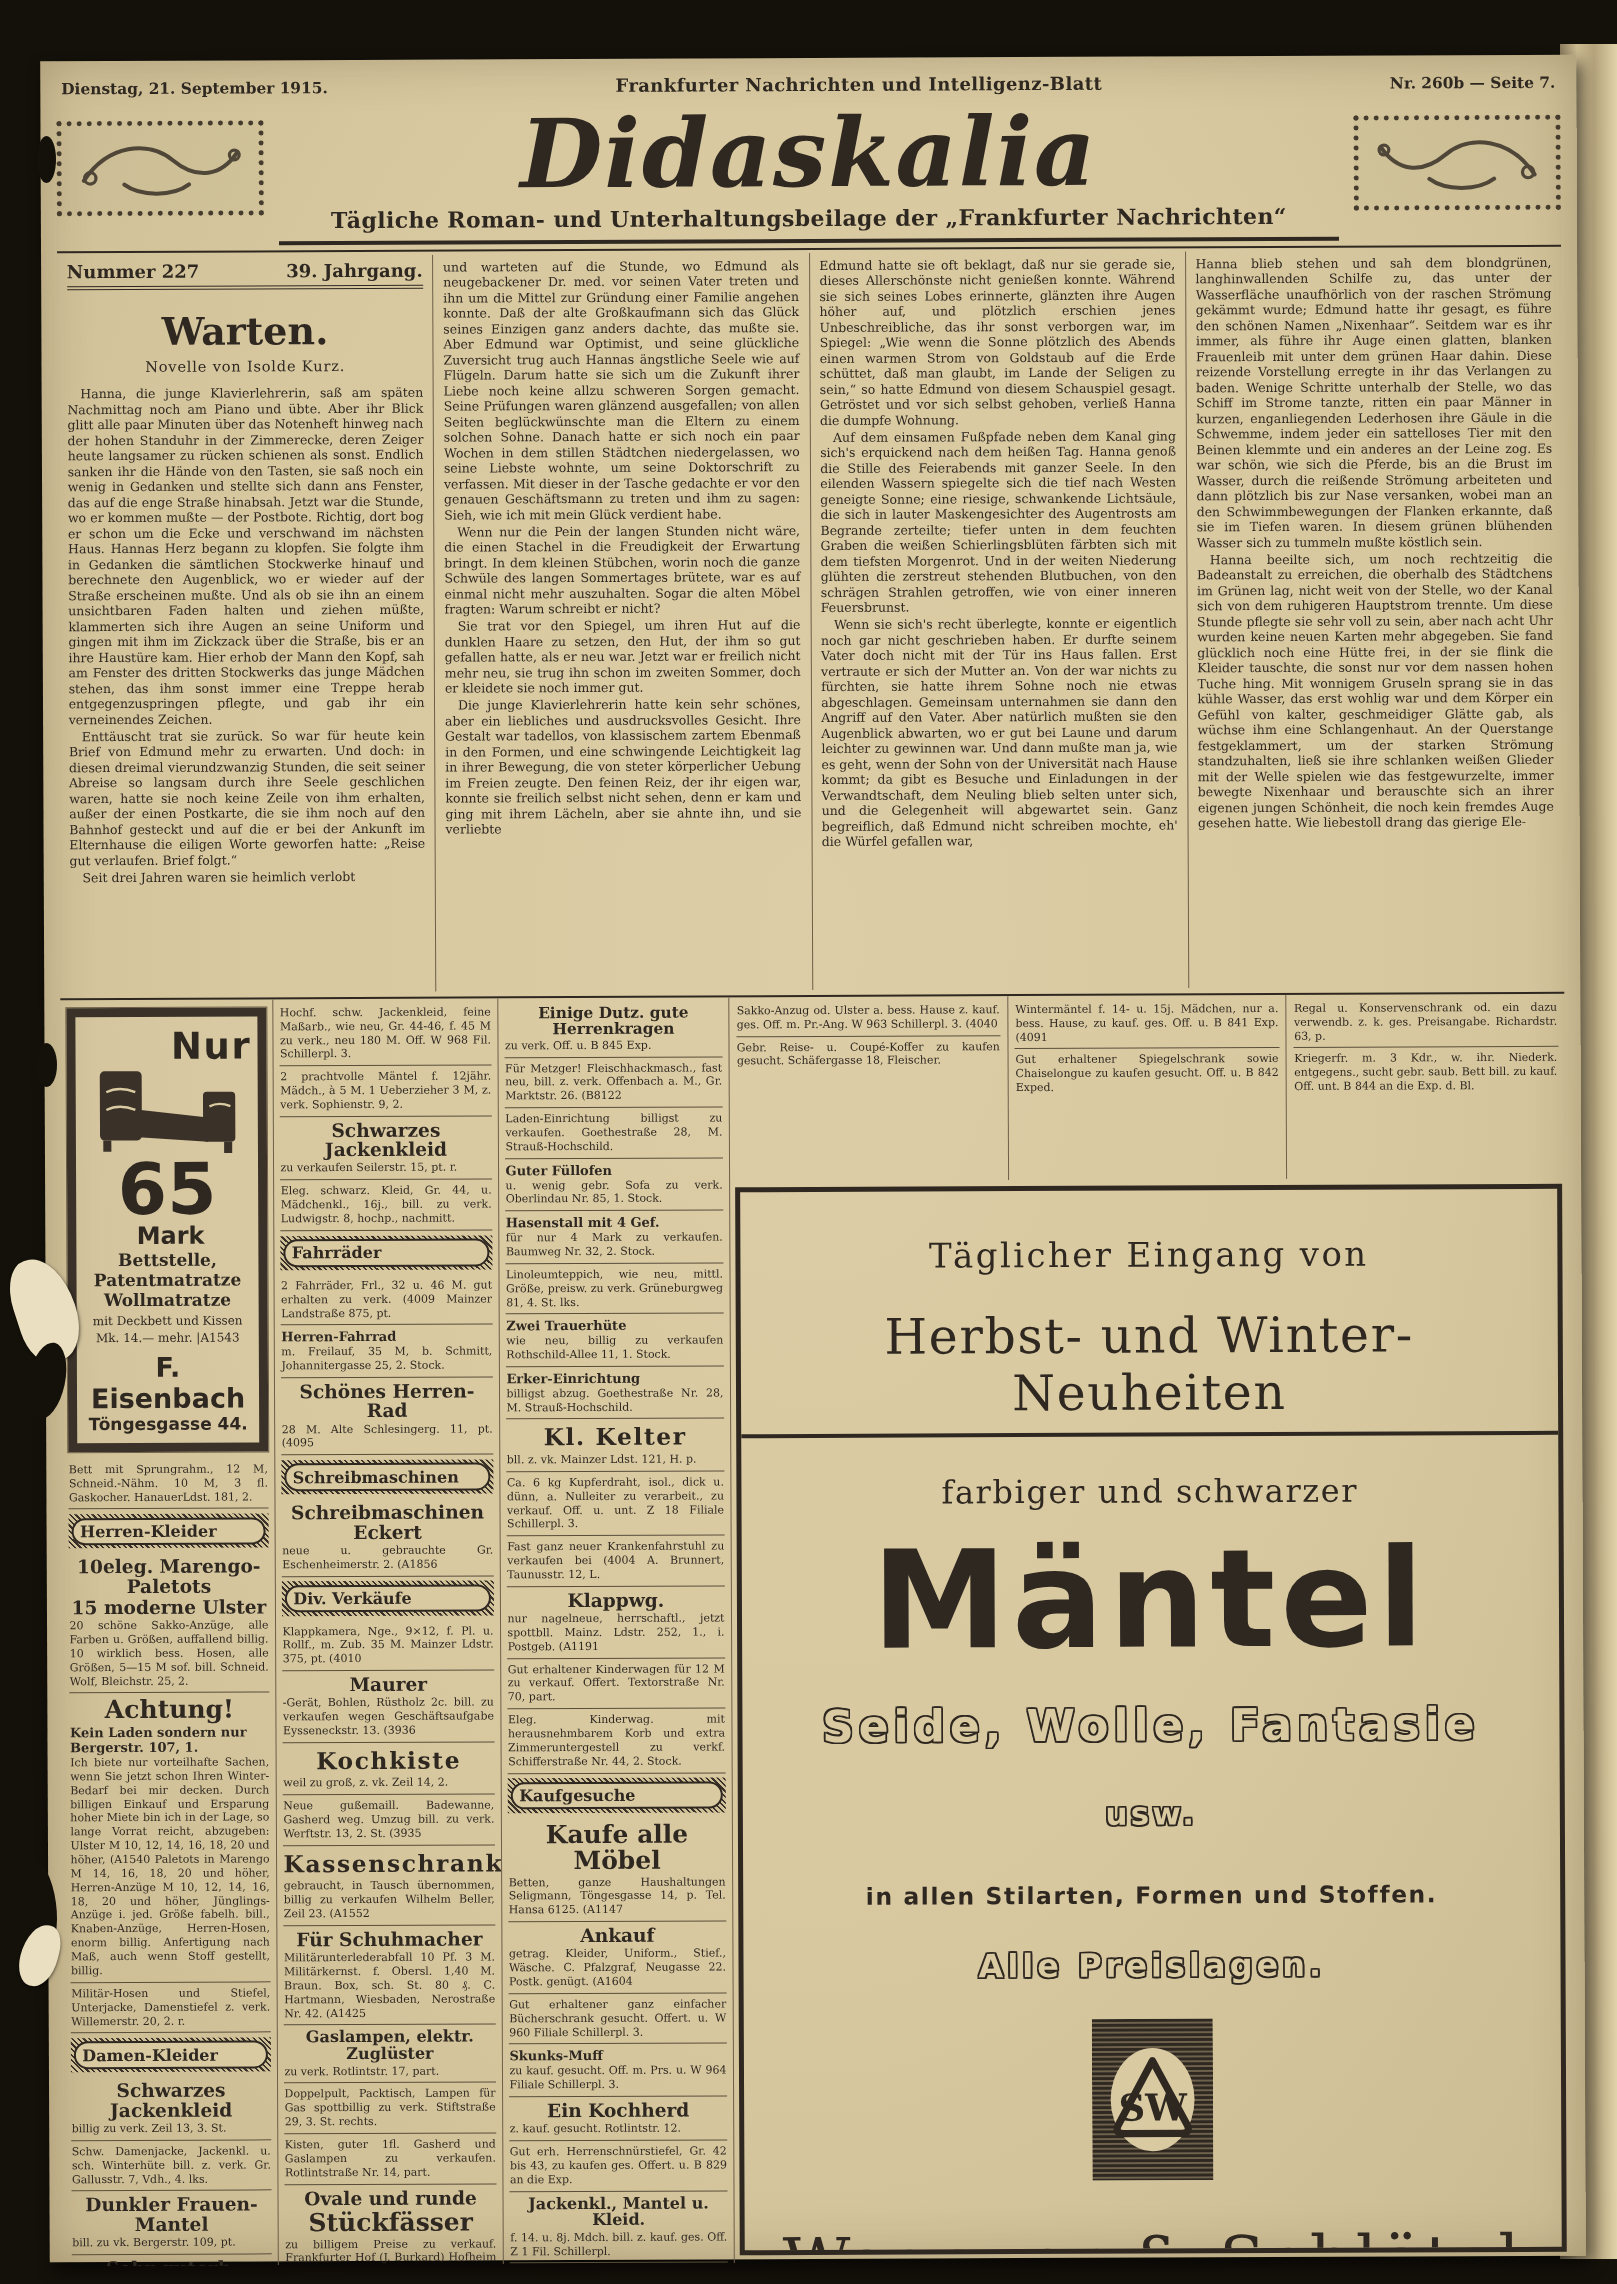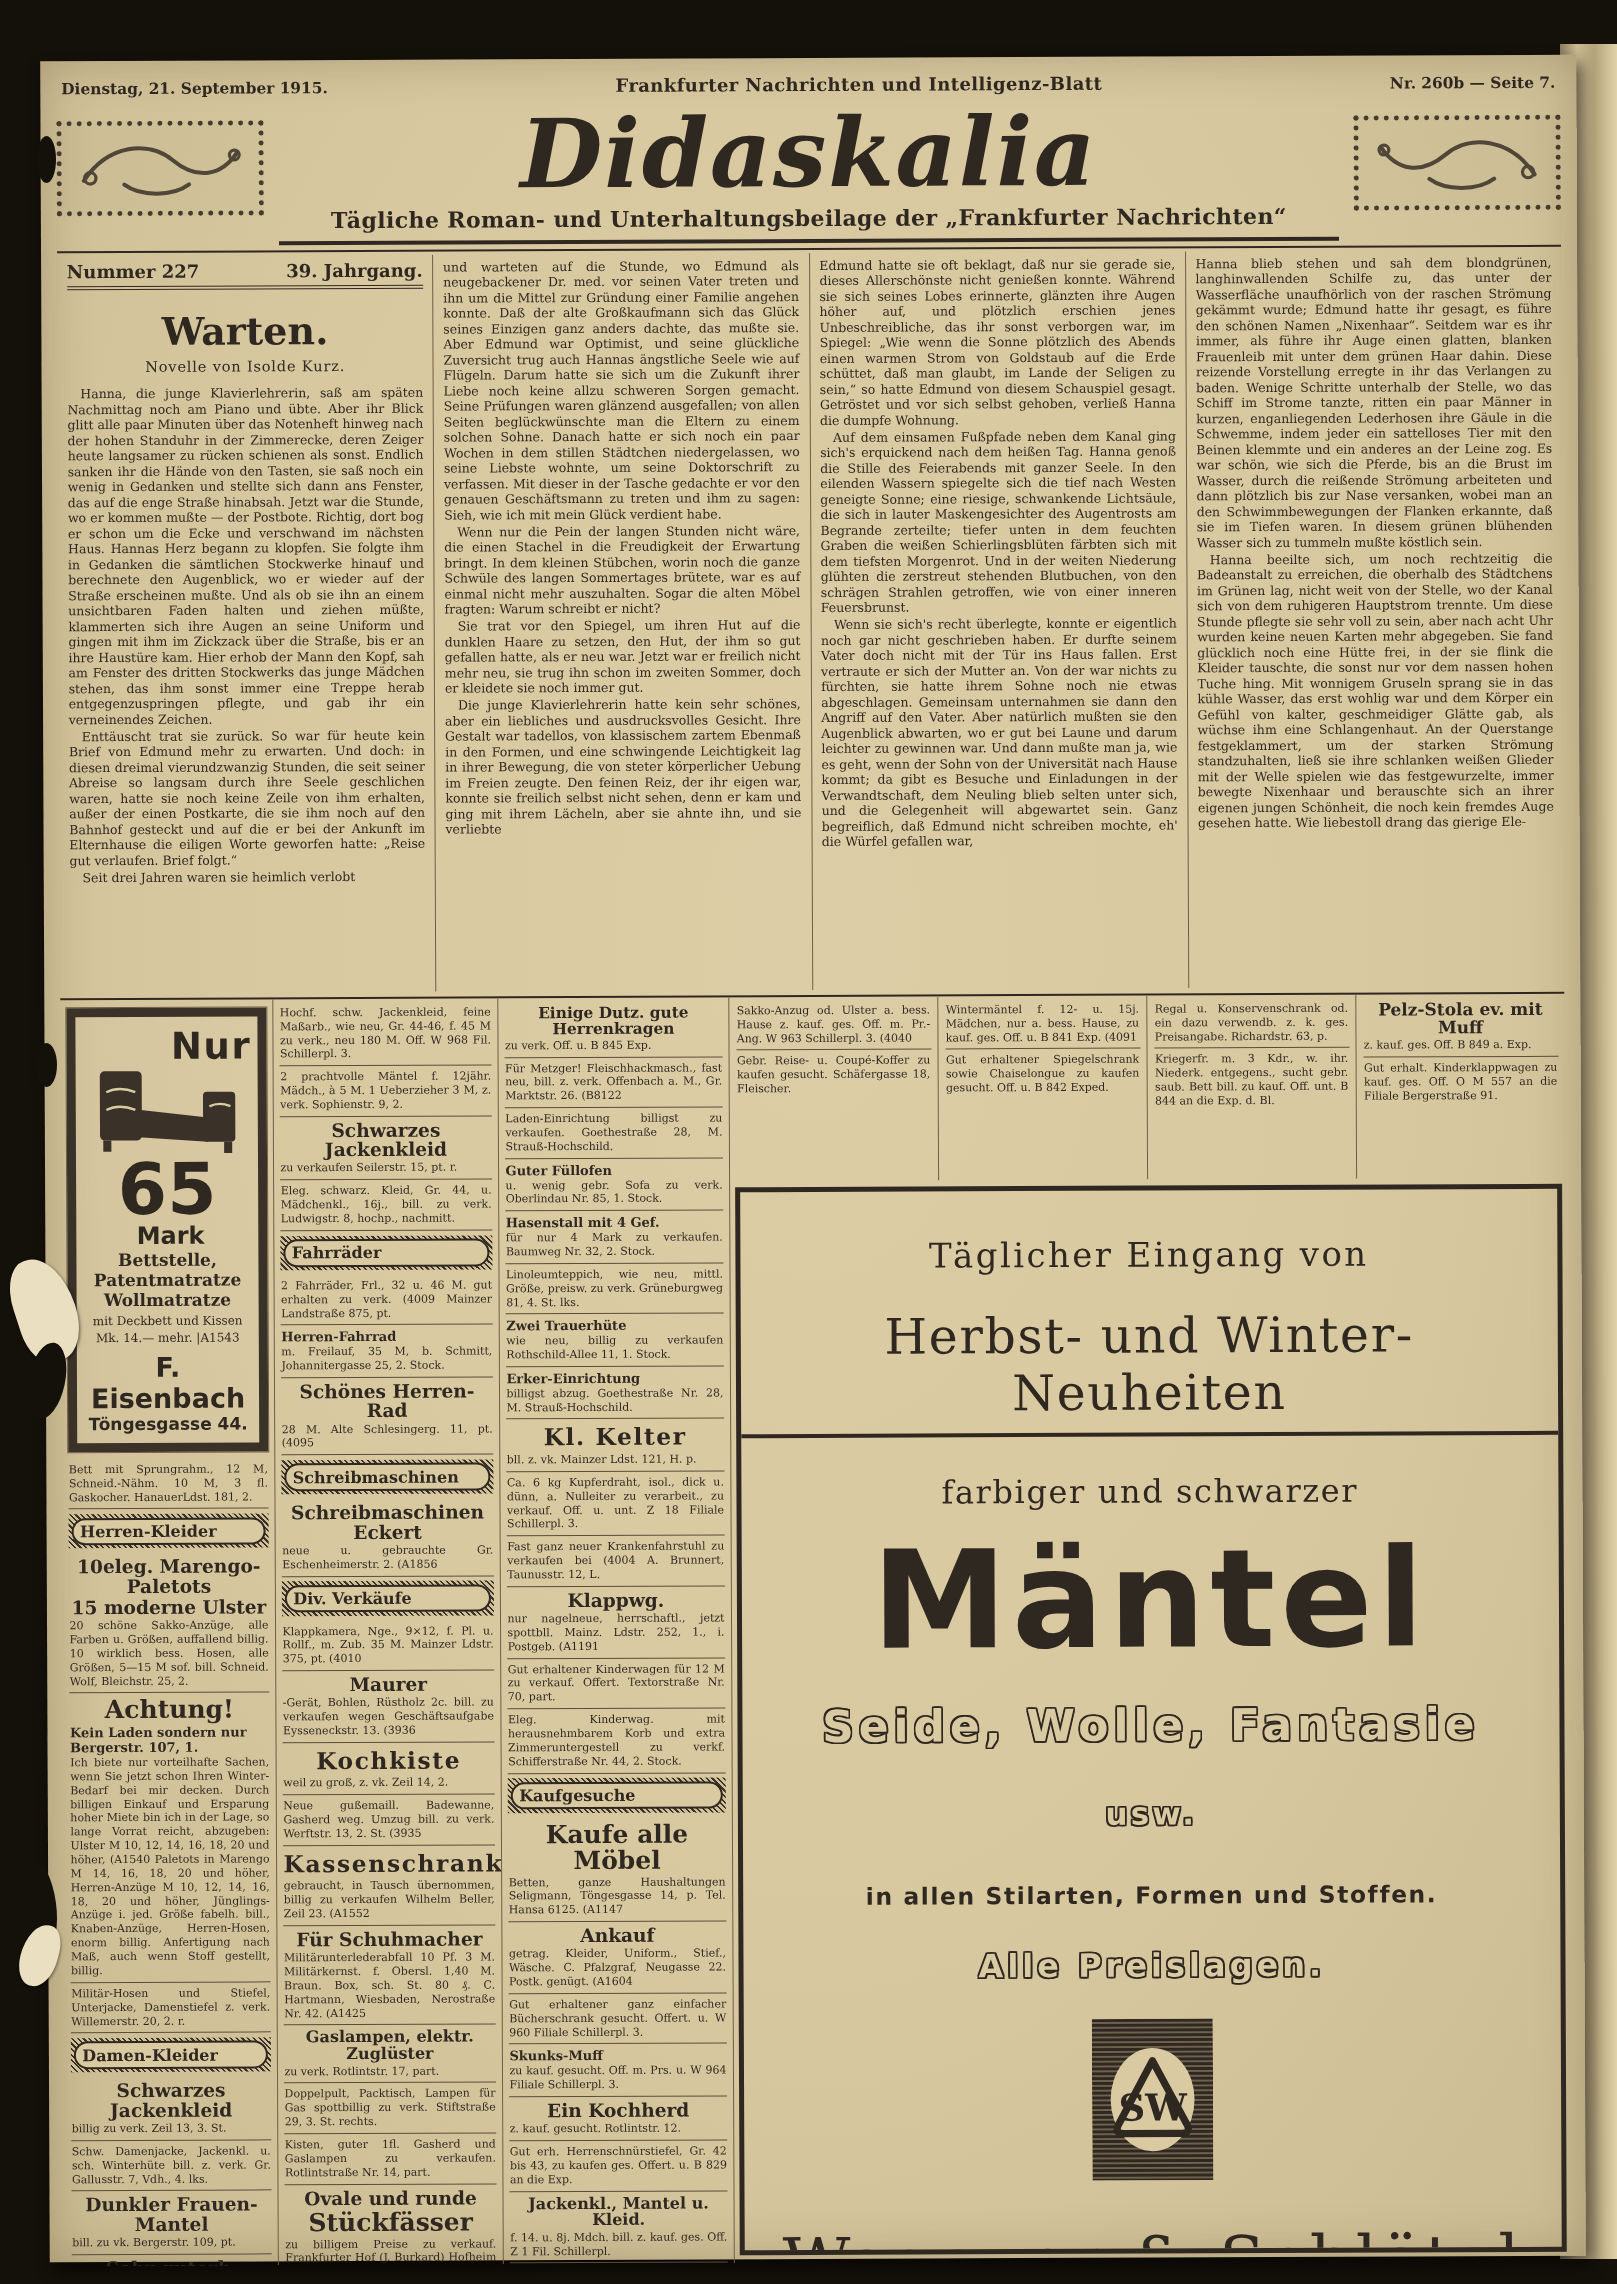--- a/index.html
+++ b/index.html
@@ -390,41 +390,32 @@
           <div class="mcol">
             <div class="ad">
                 <div class="ad-t">Sakko-Anzug od. Ulster a. bess. Hause z. kauf. ges. Off. m. Pr.-Ang. W 963 Schillerpl. 3. (4040</div>
               </div>
             <div class="ad">
                 <div class="ad-t">Gebr. Reise- u. Coupé-Koffer zu kaufen gesucht. Schäfergasse 18, Fleischer.</div>
               </div>
           </div>
           <div class="mcol">
             <div class="ad">
-                <div class="ad-t">Wintermäntel f. 12- u. 15j. Mädchen, nur a. bess. Hause, zu kauf. ges. Off. u. B 841 Exp. (4091</div>
+                <div class="ad-t">Wintermäntel f. 14- u. 15j. Mädchen, nur a. bess. Hause, zu kauf. ges. Off. u. B 841 Exp. (4091</div>
               </div>
             <div class="ad">
                 <div class="ad-t">Gut erhaltener Spiegelschrank sowie Chaiselongue zu kaufen gesucht. Off. u. B 842 Exped.</div>
               </div>
           </div>
           <div class="mcol">
             <div class="ad">
                 <div class="ad-t">Regal u. Konservenschrank od. ein dazu verwendb. z. k. ges. Preisangabe. Richardstr. 63, p.</div>
               </div>
             <div class="ad">
                 <div class="ad-t">Kriegerfr. m. 3 Kdr., w. ihr. Niederk. entgegens., sucht gebr. saub. Bett bill. zu kauf. Off. unt. B 844 an die Exp. d. Bl.</div>
-              </div>
-          </div>
-          <div class="mcol">
-            <div class="ad">
-              <div class="h-frak" style="font-size:17px">Pelz-Stola ev. mit Muff</div>
-              <div class="ad-t">z. kauf. ges. Off. B 849 a. Exp.</div>
-            </div>
-            <div class="ad">
-                <div class="ad-t">Gut erhalt. Kinderklappwagen zu kauf. ges. Off. O M 557 an die Filiale Bergerstraße 91.</div>
               </div>
           </div>
         </div>
 
         <div id="bigad">
           <div class="ba1">Täglicher Eingang von</div>
           <div><span class="ba2">Herbst- und Winter-Neuheiten</span></div>
           <div class="ba3">farbiger und schwarzer</div>
           <div class="baM">Mäntel</div>
           <div class="baS outl">Seide, Wolle, Fantasie</div>

